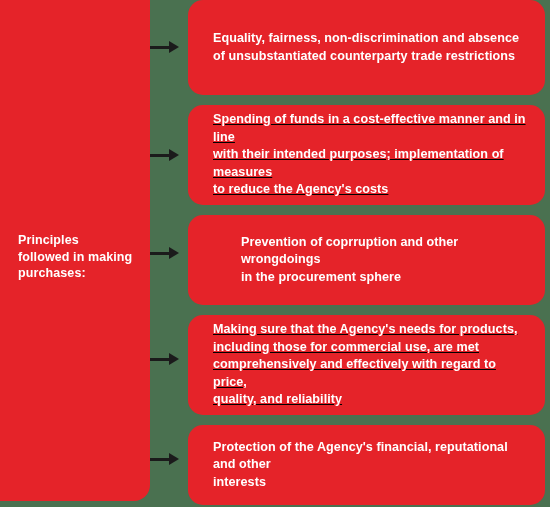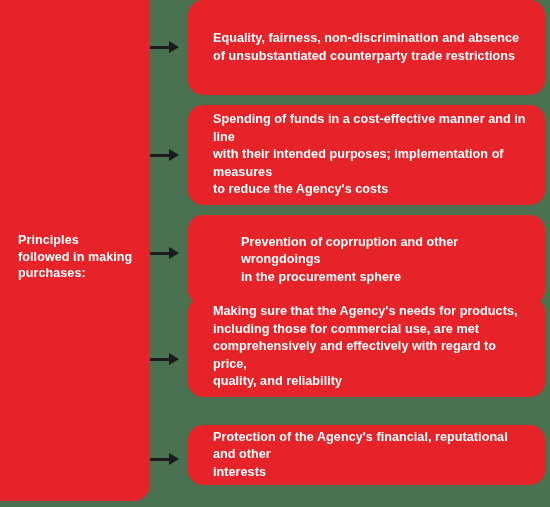--- a/index.html
+++ b/index.html
@@ -78,24 +78,24 @@
     font-weight: bold;
     line-height: 17.6px;
     letter-spacing: 0.05px;
     padding-left: 25px;
     padding-right: 12px;
     white-space: pre-line;
   }
 
   
   .box-1 { top: 0px;   height: 95px;  border-top-left-radius: 0; border-top-right-radius: 0; }
-  .box-2 { top: 105px; height: 100px; }
+  .box-2 { top: 105px; height: 100px; text-decoration: underline; }
   .box-3 { top: 215px; height: 90px; padding-left: 28px;  }
-  .box-4 { top: 297px; height: 100px; }
-  .box-5 { top: 425px; height: 60px;  border-bottom-left-radius: 15px; border-bottom-right-radius: 15px; }
+  .box-4 { top: 315px; height: 100px; text-decoration: underline; }
+  .box-5 { top: 425px; height: 80px;  border-bottom-left-radius: 15px; border-bottom-right-radius: 15px; }
 
   
   .box-1 { border-top-left-radius: 15px; border-top-right-radius: 15px; align-items: center; }
 
   
   .arrow {
     position: absolute;
     left: 150px;
     width: 29px;
     height: 12px;

